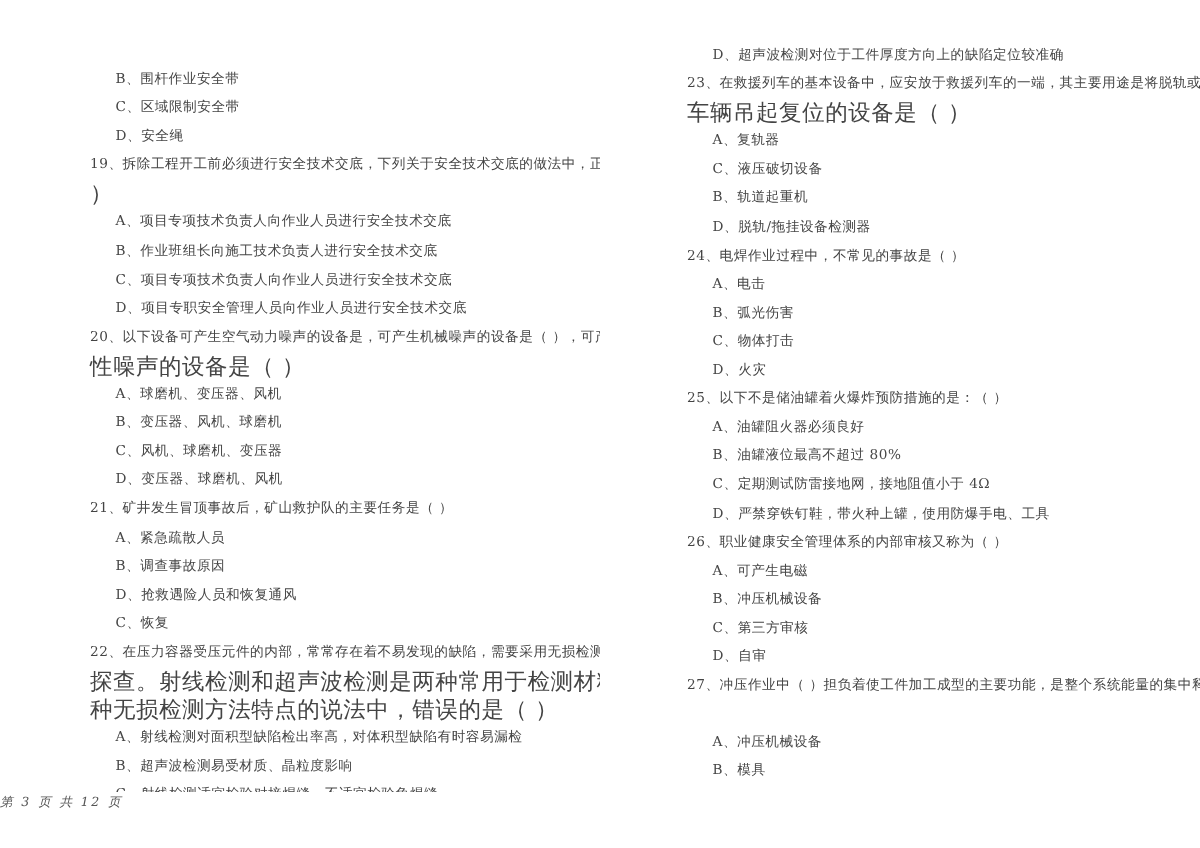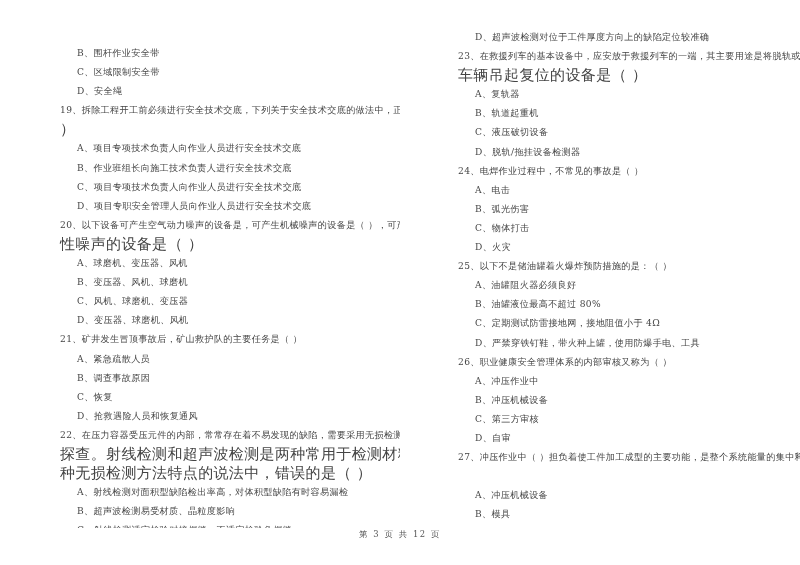--- a/index.html
+++ b/index.html
@@ -62,24 +62,24 @@
     white-space: nowrap;
   }
   .blank-line {
     height: 19.1px;
   }
   .footer {
     position: absolute;
     left: 0;
     top: 529px;
     width: 800px;
-    text-align: center;
     font-size: 8.4px;
     letter-spacing: 1.6px;
     color: #555555;
+    font-style: italic;
   }
   .spacer-top { height: 16px; }
 </style>
 </head>
 <body>
 
 <div class="page">
 
   <div class="columns">
 
@@ -97,52 +97,52 @@
           <div class="opt">D、项目专职安全管理人员向作业人员进行安全技术交底</div>
           <div class="q-stem">20、以下设备可产生空气动力噪声的设备是，可产生机械噪声的设备是（      ），可产生电磁</div>
           <div class="cont">性噪声的设备是（      ）</div>
           <div class="opt">A、球磨机、变压器、风机</div>
           <div class="opt">B、变压器、风机、球磨机</div>
           <div class="opt">C、风机、球磨机、变压器</div>
           <div class="opt">D、变压器、球磨机、风机</div>
           <div class="q-stem">21、矿井发生冒顶事故后，矿山救护队的主要任务是（      ）</div>
           <div class="opt">A、紧急疏散人员</div>
           <div class="opt">B、调查事故原因</div>
+          <div class="opt">D、抢救遇险人员和恢复通风</div>
           <div class="opt">C、恢复</div>
-          <div class="opt">D、抢救遇险人员和恢复通风</div>
           <div class="q-stem">22、在压力容器受压元件的内部，常常存在着不易发现的缺陷，需要采用无损检测的方法进行</div>
           <div class="cont">探查。射线检测和超声波检测是两种常用于检测材料内部缺陷的无损检测方法。下列关于这两</div>
           <div class="cont">种无损检测方法特点的说法中，错误的是（      ）</div>
           <div class="opt">A、射线检测对面积型缺陷检出率高，对体积型缺陷有时容易漏检</div>
           <div class="opt">B、超声波检测易受材质、晶粒度影响</div>
           <div class="opt">C、射线检测适宜检验对接焊缝，不适宜检验角焊缝</div>
         </div>
     </div>
 
     <div class="col col-right">
       <div id="right-lines">
           <div class="opt">D、超声波检测对位于工件厚度方向上的缺陷定位较准确</div>
           <div class="q-stem">23、在救援列车的基本设备中，应安放于救援列车的一端，其主要用途是将脱轨或颠覆的机车、</div>
           <div class="cont">车辆吊起复位的设备是（      ）</div>
           <div class="opt">A、复轨器</div>
+          <div class="opt">C、液压破切设备</div>
           <div class="opt">B、轨道起重机</div>
-          <div class="opt">C、液压破切设备</div>
           <div class="opt">D、脱轨/拖挂设备检测器</div>
           <div class="q-stem">24、电焊作业过程中，不常见的事故是（      ）</div>
           <div class="opt">A、电击</div>
           <div class="opt">B、弧光伤害</div>
           <div class="opt">C、物体打击</div>
           <div class="opt">D、火灾</div>
           <div class="q-stem">25、以下不是储油罐着火爆炸预防措施的是：（      ）</div>
           <div class="opt">A、油罐阻火器必须良好</div>
           <div class="opt">B、油罐液位最高不超过 80%</div>
           <div class="opt">C、定期测试防雷接地网，接地阻值小于 4Ω</div>
           <div class="opt">D、严禁穿铁钉鞋，带火种上罐，使用防爆手电、工具</div>
           <div class="q-stem">26、职业健康安全管理体系的内部审核又称为（      ）</div>
-          <div class="opt">A、冲压作业中</div>
+          <div class="opt">A、可产生电磁</div>
           <div class="opt">B、冲压机械设备</div>
           <div class="opt">C、第三方审核</div>
           <div class="opt">D、自审</div>
           <div class="q-stem">27、冲压作业中（      ）担负着使工件加工成型的主要功能，是整个系统能量的集中释放部件。</div>
           <div class="blank-line"></div>
           <div class="opt">A、冲压机械设备</div>
           <div class="opt">B、模具</div>
         </div>
     </div>
 

